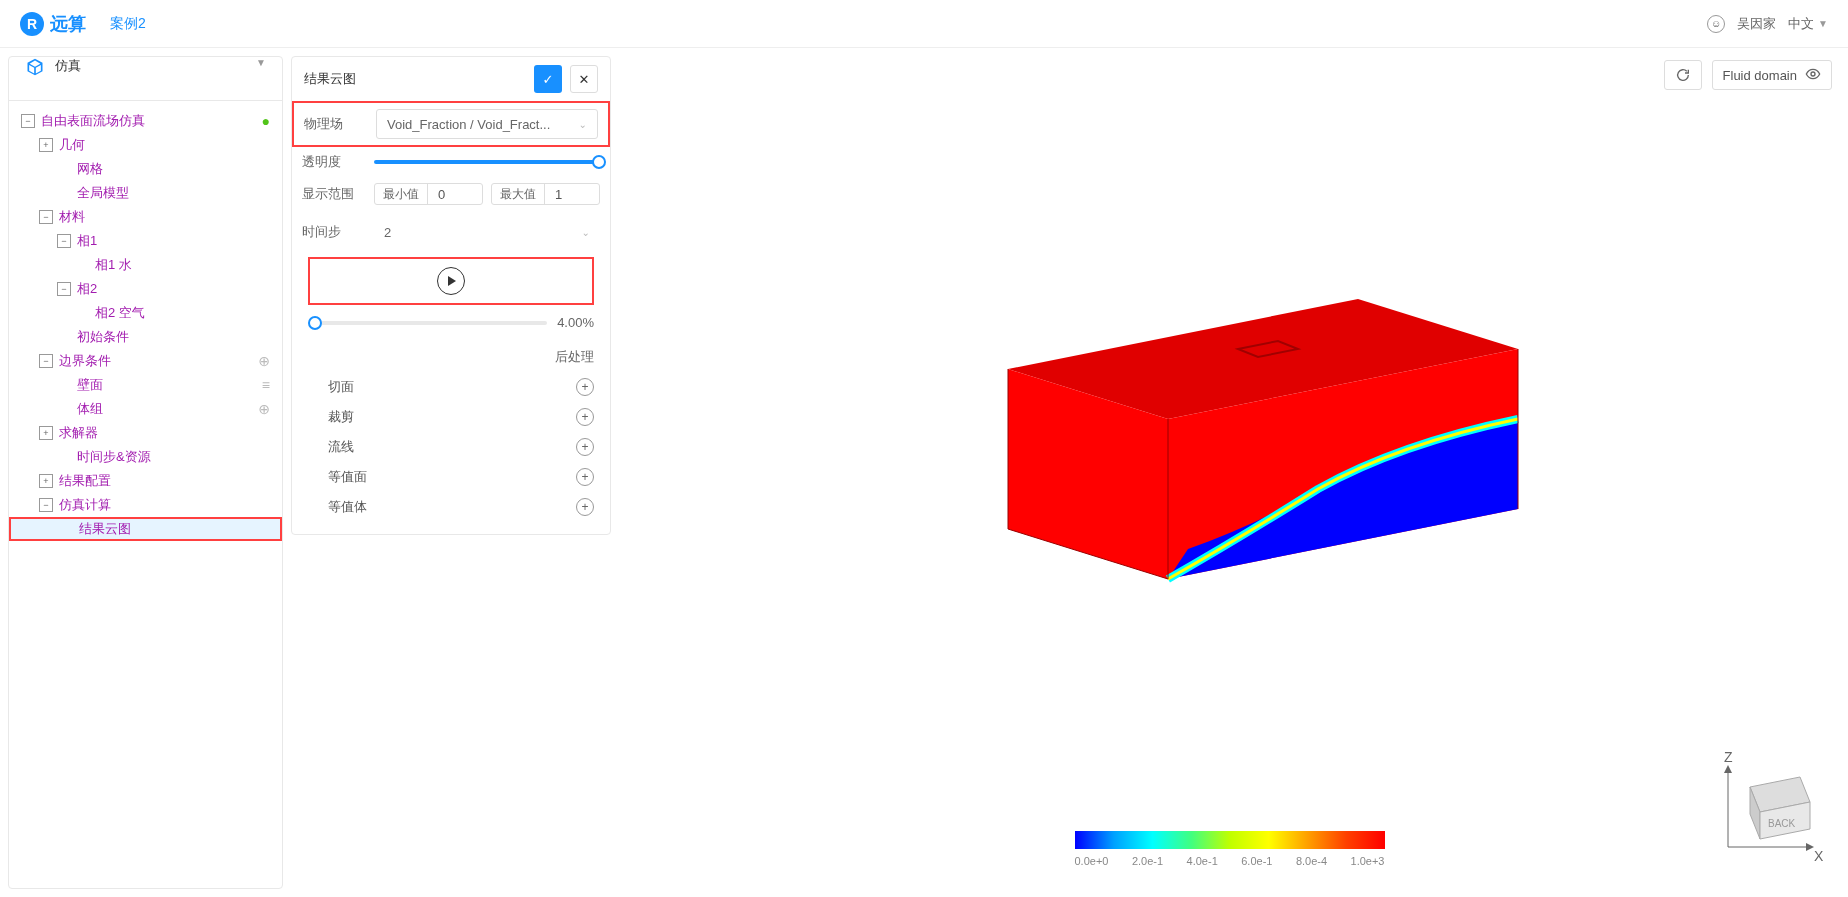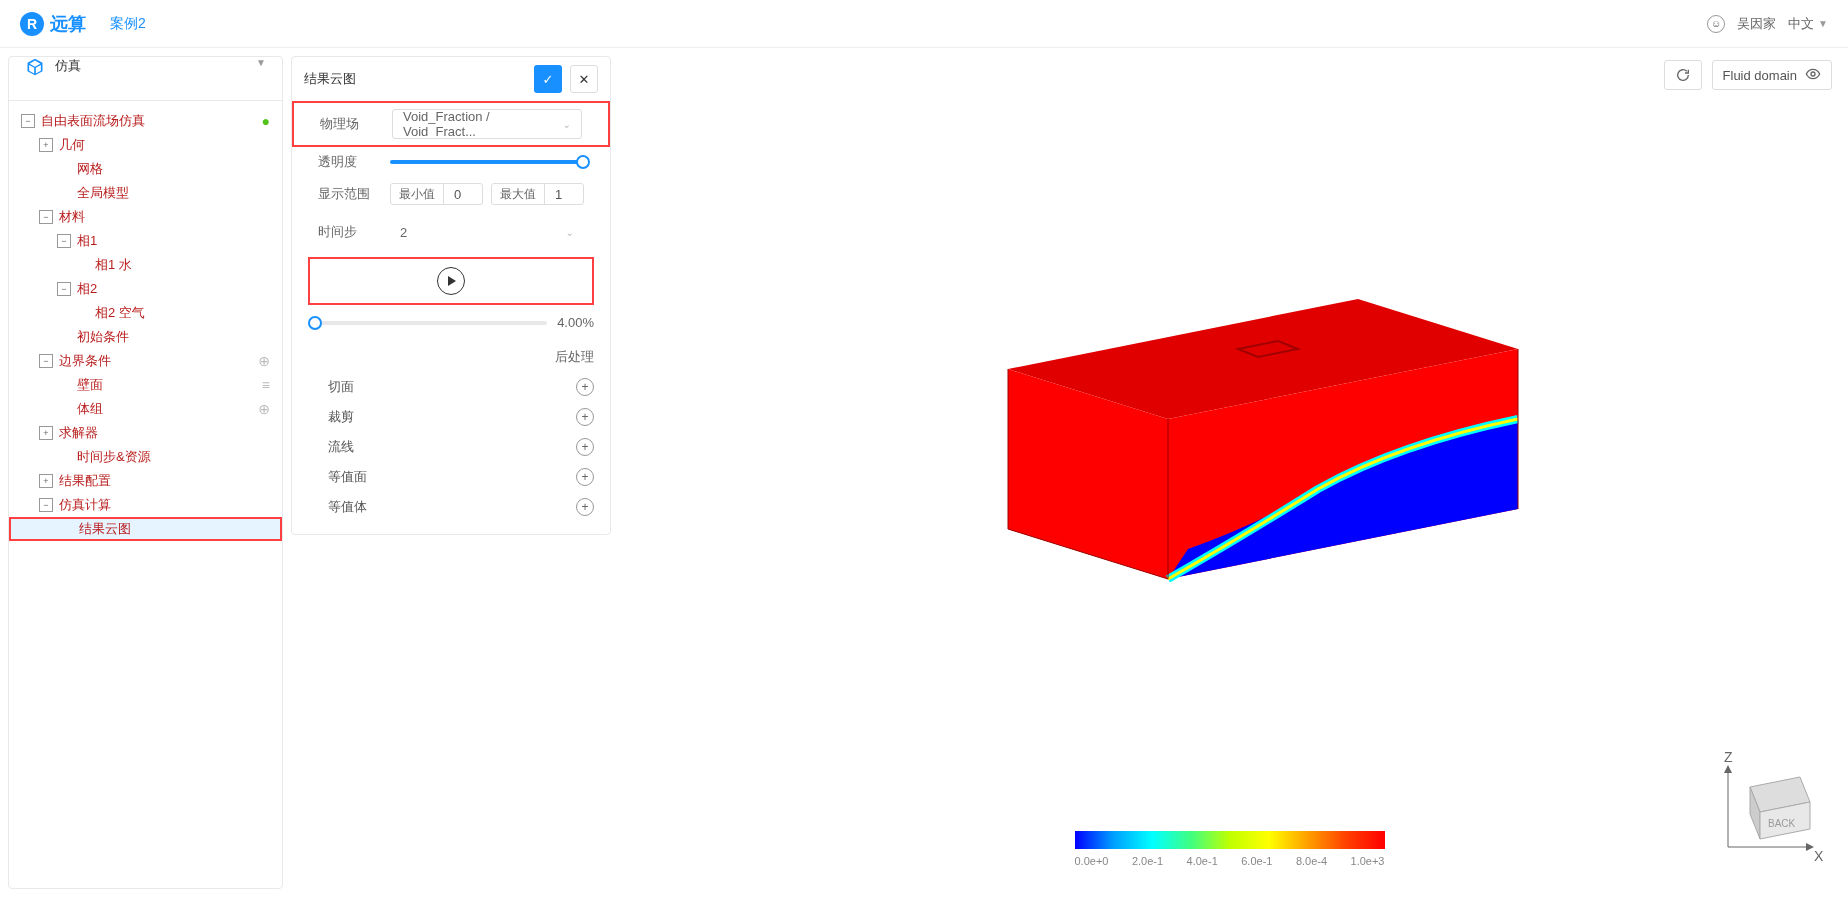--- a/index.html
+++ b/index.html
@@ -16,31 +16,31 @@
 .sidebar { width: 275px; border: 1px solid #e8e8e8; border-radius: 4px; margin: 8px; display: flex; flex-direction: column; }
 .sidebar-header { height: 44px; display: flex; align-items: flex-start; padding: 0 16px; border-bottom: 1px solid #e8e8e8; gap: 10px; }
 .cube-icon { width: 20px; height: 20px; }
 .sidebar-title { font-weight: 500; flex: 1; }
 .caret { font-size: 10px; color: #999; }
 .tree { padding: 8px 0; overflow-y: auto; }
 .tree-item { display: flex; align-items: center; height: 24px; padding: 0 12px; cursor: pointer; position: relative; }
 .tree-item.selected { background: #e6f4ff; }
 .tree-icon { width: 14px; height: 14px; border: 1px solid #999; display: inline-flex; align-items: center; justify-content: center; font-size: 9px; margin-right: 6px; color: #666; }
 .tree-spacer { display: inline-block; }
-.tree-label { flex: 1; color: #b91c1c; }
+.tree-label { flex: 1; color: #a21caf; }
 .tree-right { color: #bbb; font-size: 14px; }
 .check-ok { color: #52c41a; font-size: 14px; }
 .highlight-box { border: 2px solid #ff4040; }
 
 .panel { width: 320px; border: 1px solid #e8e8e8; border-radius: 4px; margin: 8px 0 8px 0; padding-bottom: 12px; align-self: flex-start; }
 .panel-header { height: 44px; display: flex; align-items: center; padding: 0 12px; gap: 8px; }
 .panel-title { flex: 1; font-weight: 500; }
 .btn-ok { width: 28px; height: 28px; background: #1890ff; border-radius: 3px; display: flex; align-items: center; justify-content: center; color: #fff; cursor: pointer; }
 .btn-close { width: 28px; height: 28px; border: 1px solid #ddd; border-radius: 3px; display: flex; align-items: center; justify-content: center; cursor: pointer; }
-.form-row { display: flex; align-items: center; padding: 6px 26px; gap: 12px; }
+.form-row { display: flex; align-items: center; padding: 6px 10px; gap: 12px; }
 .form-label { width: 60px; color: #666; font-size: 13px; }
 .select { flex: 1; height: 30px; border: 1px solid #ddd; border-radius: 3px; display: flex; align-items: center; padding: 0 10px; color: #666; cursor: pointer; position: relative; overflow: hidden; }
 .select-caret { margin-left: auto; color: #bbb; font-size: 10px; }
 .slider-wrap { flex: 1; height: 4px; background: #1890ff; border-radius: 2px; position: relative; }
 .slider-thumb { position: absolute; right: -6px; top: -5px; width: 14px; height: 14px; border: 2px solid #1890ff; background: #fff; border-radius: 50%; }
 .range-group { flex: 1; display: flex; gap: 8px; }
 .range-input { display: flex; align-items: center; border: 1px solid #ddd; border-radius: 3px; height: 22px; flex: 1; }
 .range-label { padding: 0 8px; border-right: 1px solid #ddd; color: #666; font-size: 12px; height: 100%; display: flex; align-items: center; }
 .range-val { padding: 0 10px; color: #555; }
 .value-text { flex: 1; color: #666; padding-left: 4px; }

